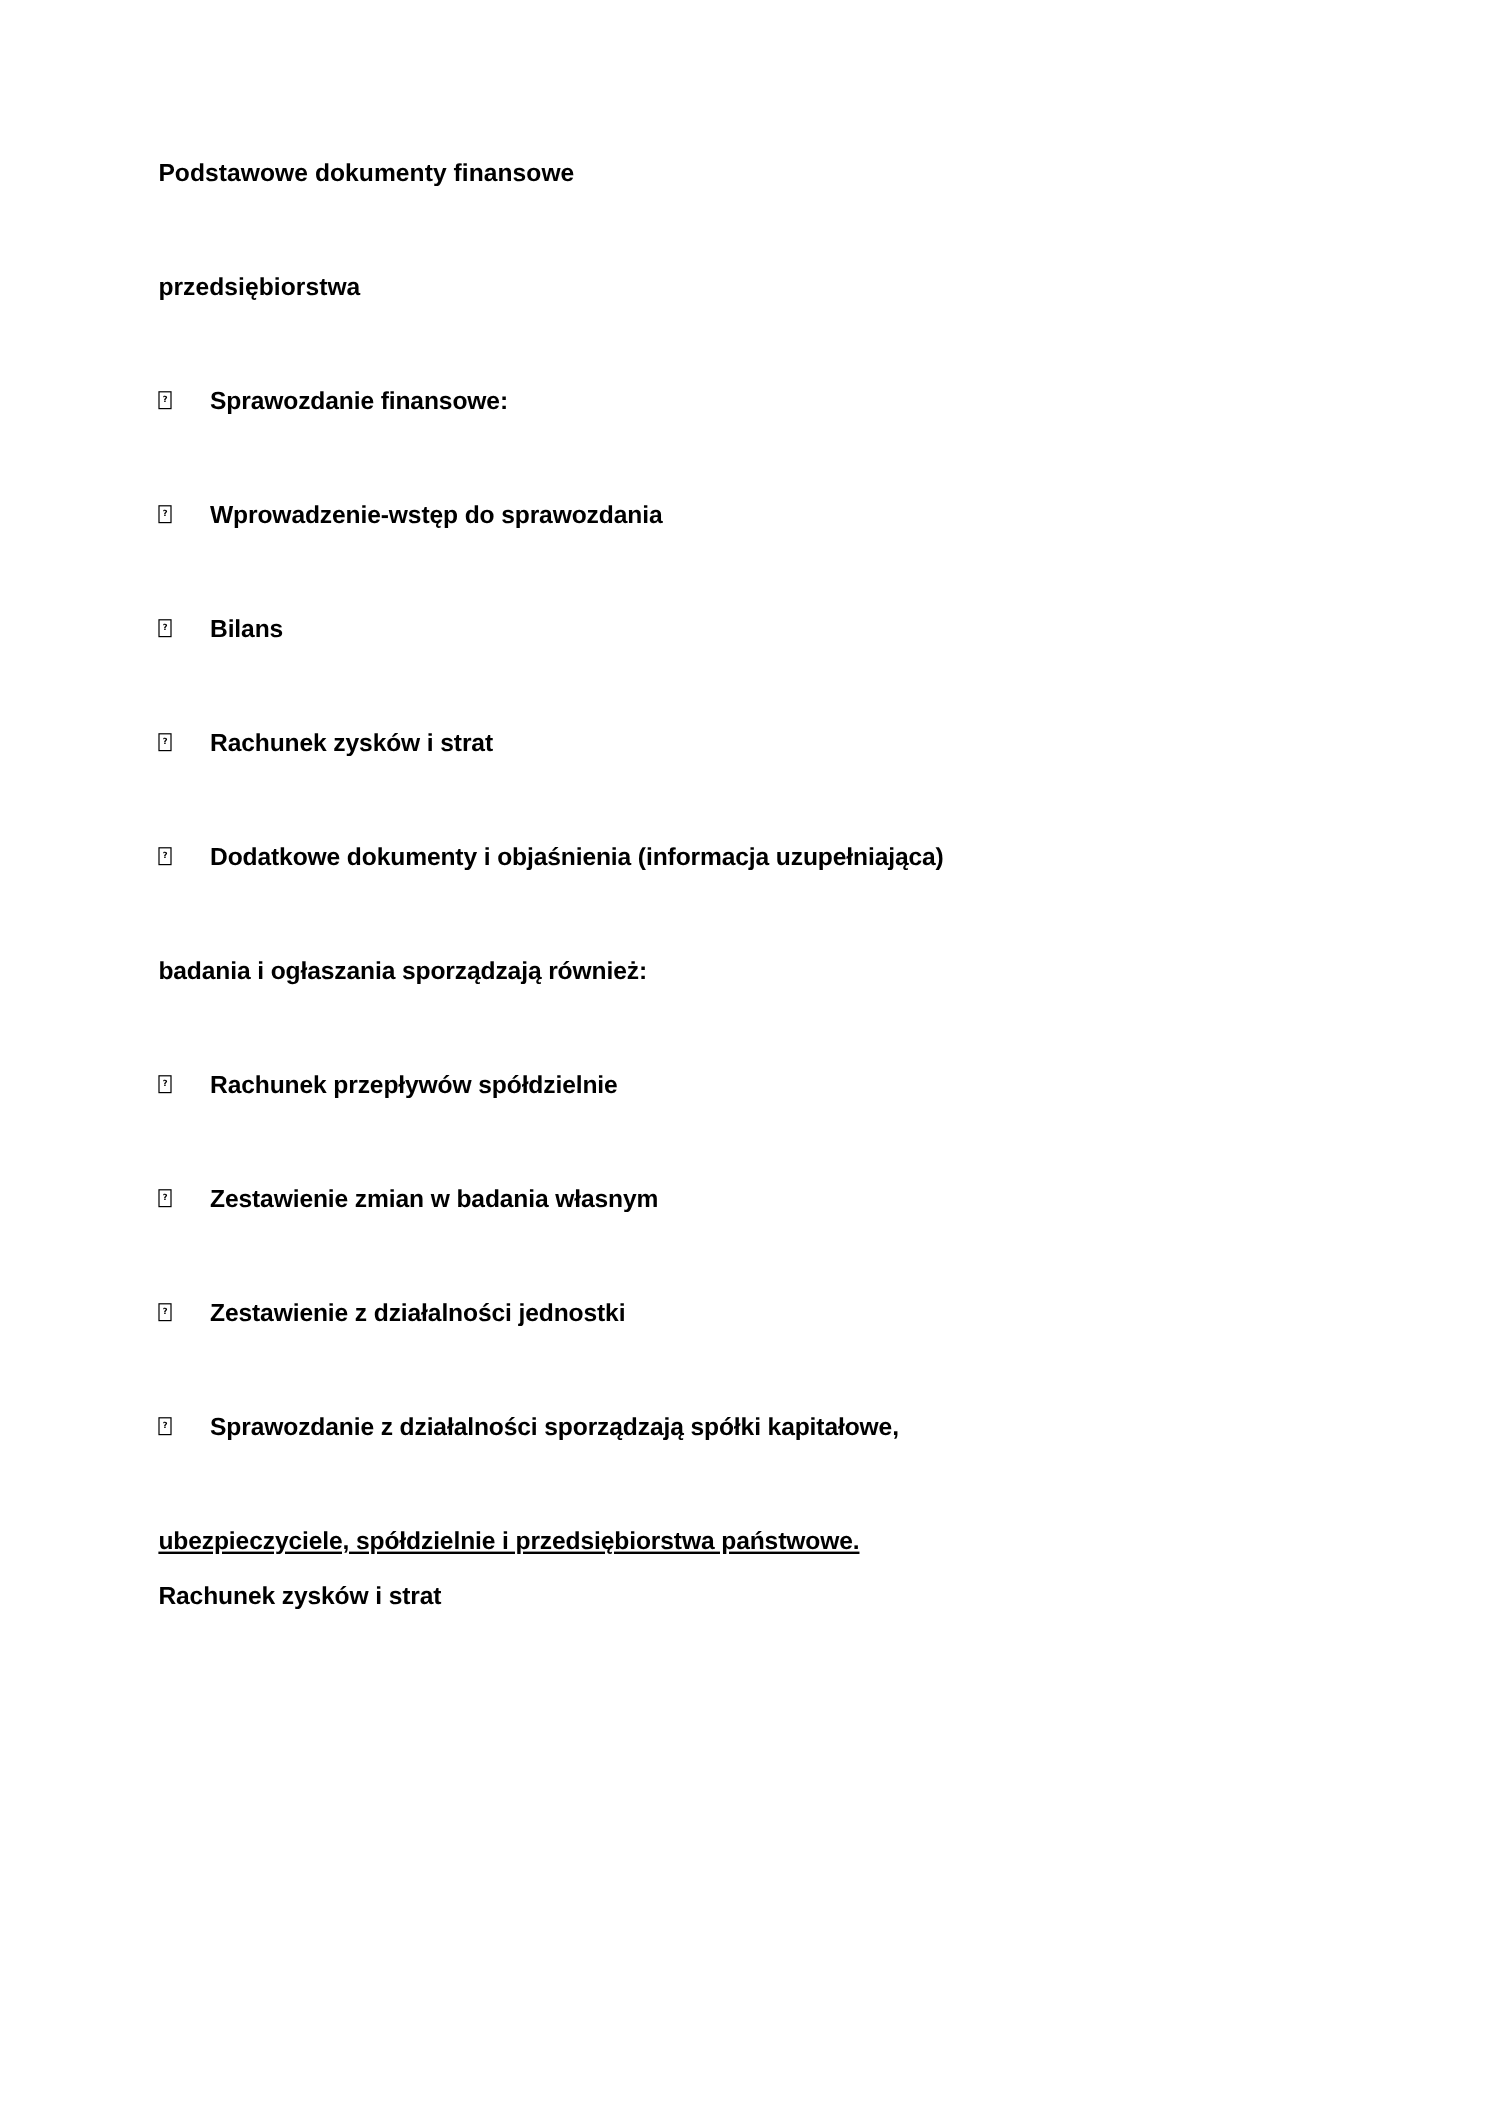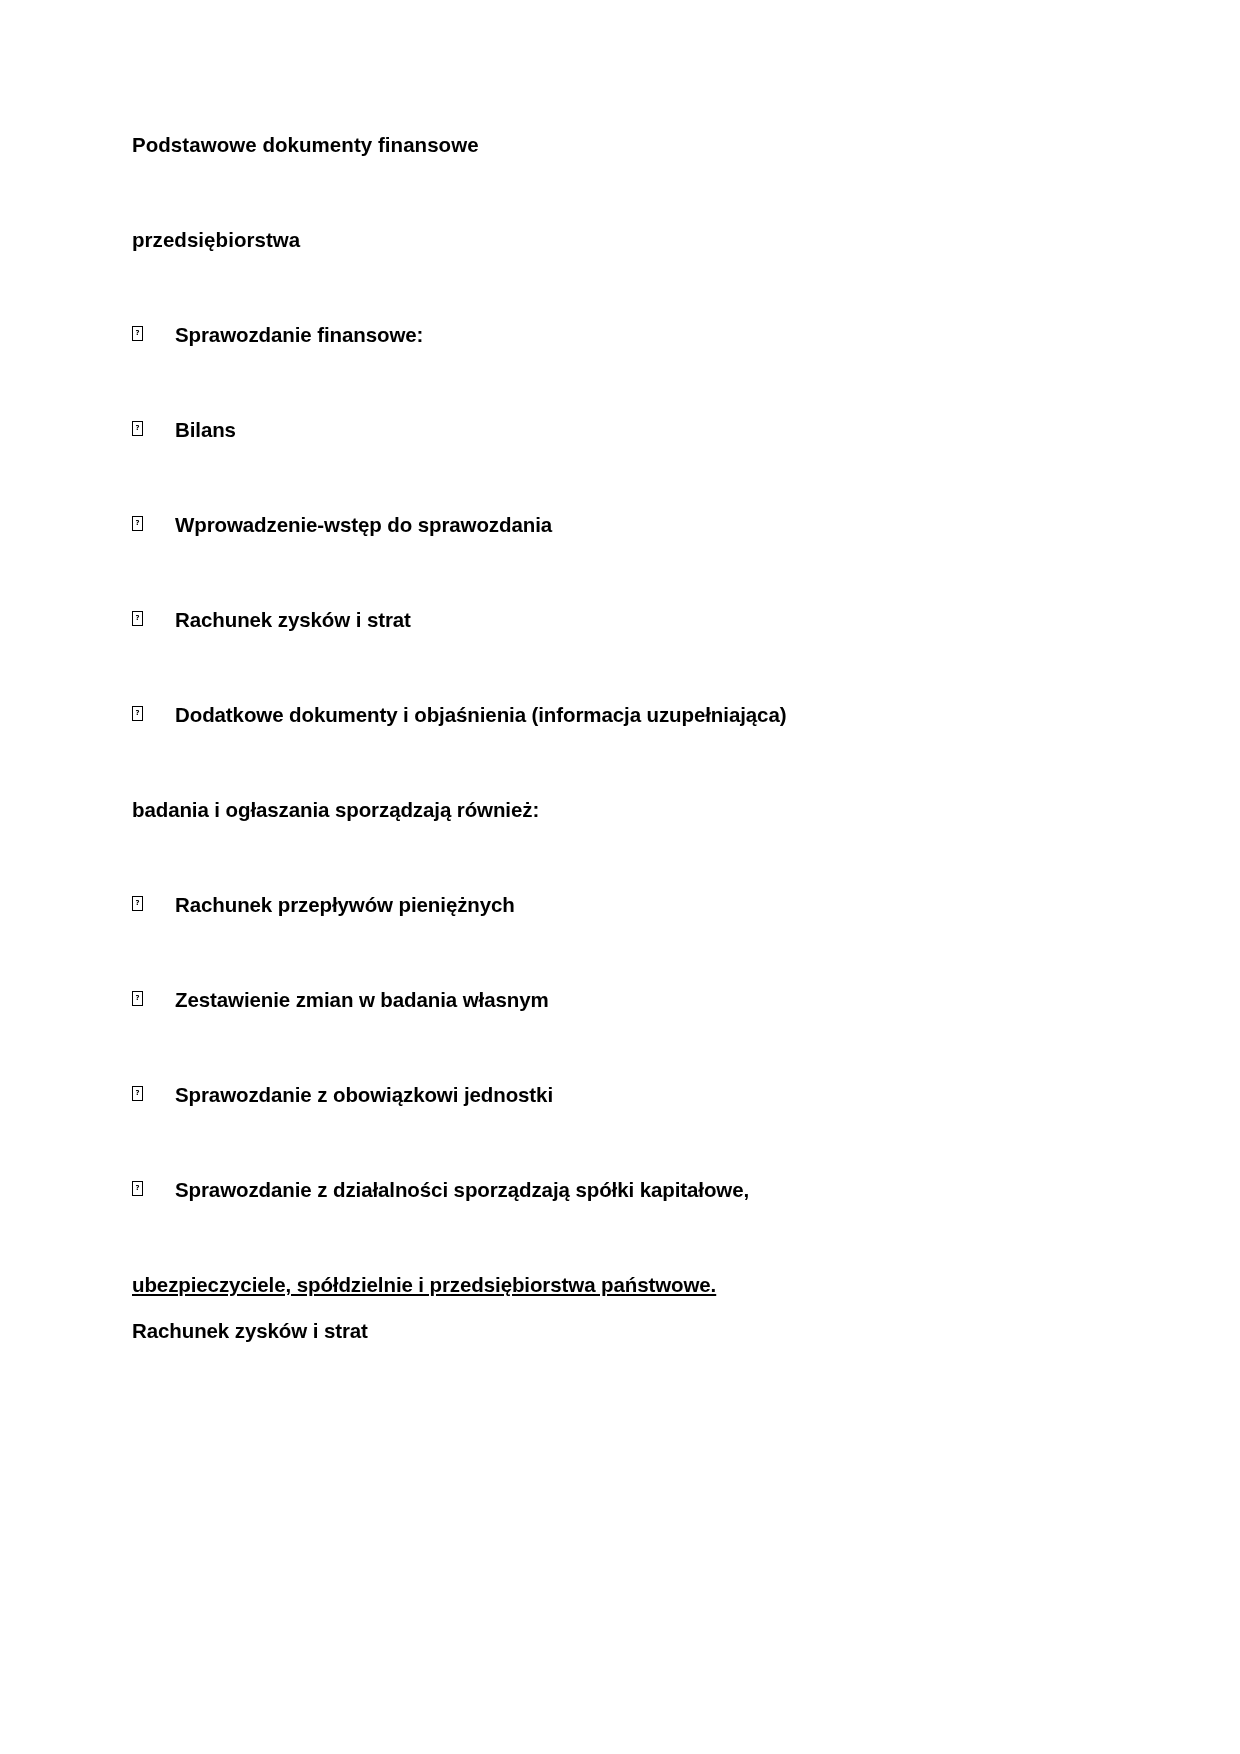--- a/index.html
+++ b/index.html
@@ -94,25 +94,25 @@
 </style>
 </head>
 <body>
 
 <div class="page">
   <div class="doc-body">
 
   <p class="line heading plain"><span>Podstawowe dokumenty finansowe</span></p>
       <p class="line heading plain"><span>przedsiębiorstwa</span></p>
       <p class="line bulleted"><span class="tofu"><span>?</span></span><span>Sprawozdanie finansowe:</span></p>
+      <p class="line bulleted"><span class="tofu"><span>?</span></span><span>Wprowadzenie-wstęp do sprawozdania</span></p>
       <p class="line bulleted"><span class="tofu"><span>?</span></span><span>Bilans</span></p>
-      <p class="line bulleted"><span class="tofu"><span>?</span></span><span>Wprowadzenie-wstęp do sprawozdania</span></p>
       <p class="line bulleted"><span class="tofu"><span>?</span></span><span>Rachunek zysków i strat</span></p>
       <p class="line bulleted"><span class="tofu"><span>?</span></span><span>Dodatkowe dokumenty i objaśnienia (informacja uzupełniająca)</span></p>
       <p class="line plain"><span>badania i ogłaszania sporządzają również:</span></p>
-      <p class="line bulleted"><span class="tofu"><span>?</span></span><span>Rachunek przepływów pieniężnych</span></p>
+      <p class="line bulleted"><span class="tofu"><span>?</span></span><span>Rachunek przepływów spółdzielnie</span></p>
       <p class="line bulleted"><span class="tofu"><span>?</span></span><span>Zestawienie zmian w badania własnym</span></p>
-      <p class="line bulleted"><span class="tofu"><span>?</span></span><span>Sprawozdanie z obowiązkowi jednostki</span></p>
+      <p class="line bulleted"><span class="tofu"><span>?</span></span><span>Zestawienie z działalności jednostki</span></p>
       <p class="line bulleted"><span class="tofu"><span>?</span></span><span>Sprawozdanie z działalności sporządzają spółki kapitałowe,</span></p>
       <p class="line plain tight"><span>ubezpieczyciele, spółdzielnie i przedsiębiorstwa państwowe.</span></p>
       <p class="line plain last"><span>Rachunek zysków i strat</span></p>
     </div>
 </div>
 
 </body></html>

